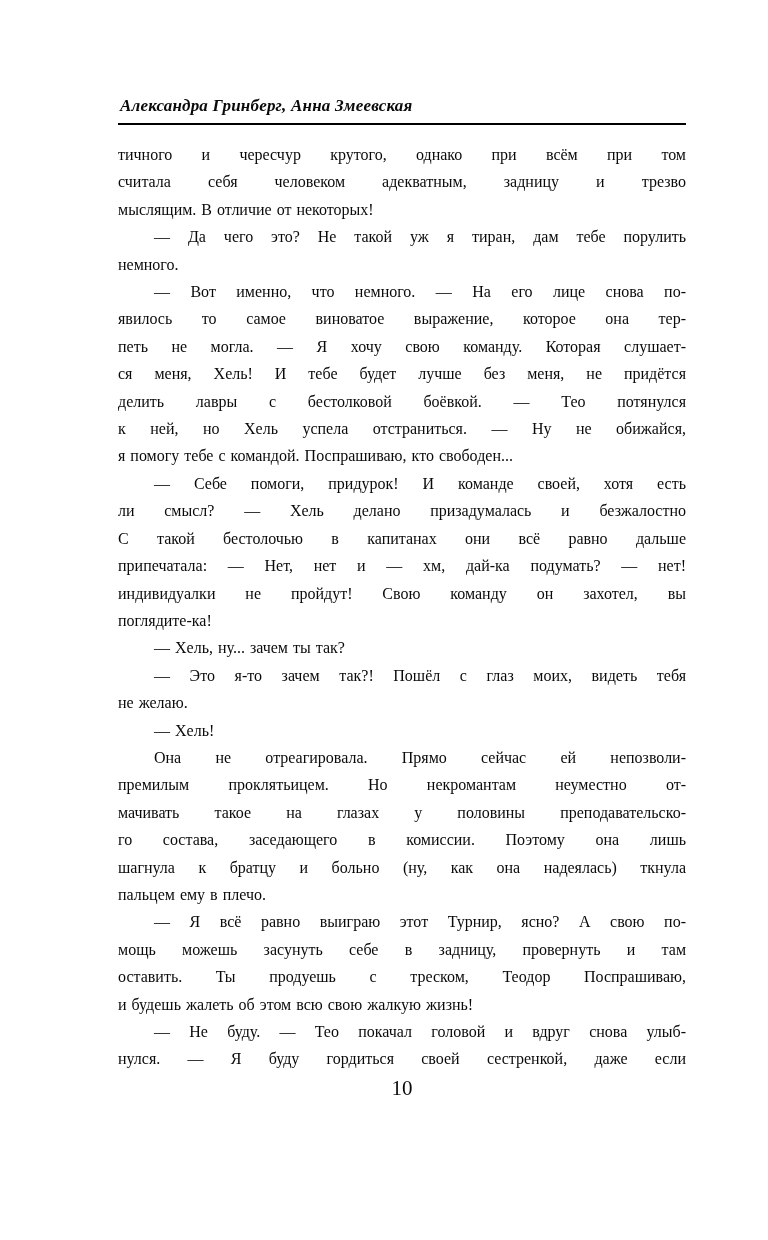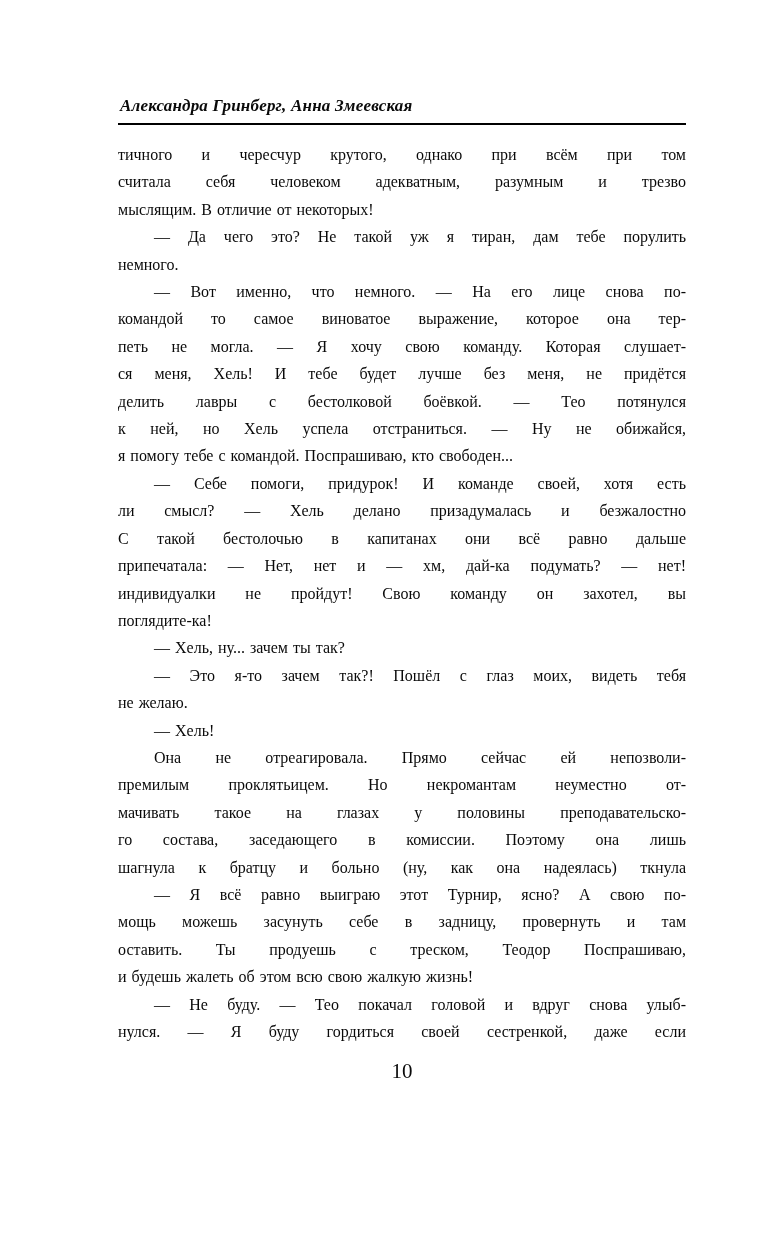--- a/index.html
+++ b/index.html
@@ -44,63 +44,64 @@
     white-space: normal;
   }
   .line.indent {
     text-indent: 36px;
   }
   .line.last {
     text-align: left;
     text-align-last: left;
   }
   .page-number {
-    margin-top: 14px;
+    margin-top: 3px;
     text-align: center;
     font-size: 21px;
   }
 </style>
 </head>
 <body>
 
 <div class="page">
 
   <div>
     <div class="header-authors">Александра Гринберг, Анна Змеевская</div>
     <div class="header-rule"></div>
   </div>
 
   <div class="body-text">
       <div class="line">тичного и чересчур крутого, однако при всём при том</div>
-      <div class="line">считала себя человеком адекватным, разумным и трезво</div>
+      <div class="line">считала себя человеком адекватным, задницу и трезво</div>
       <div class="line last">мыслящим. В отличие от некоторых!</div>
       <div class="line indent">— Да чего это? Не такой уж я тиран, дам тебе порулить</div>
       <div class="line last">немного.</div>
       <div class="line indent">— Вот именно, что немного. — На его лице снова по-</div>
-      <div class="line">командой то самое виноватое выражение, которое она тер-</div>
+      <div class="line">явилось то самое виноватое выражение, которое она тер-</div>
       <div class="line">петь не могла. — Я хочу свою команду. Которая слушает-</div>
       <div class="line">ся меня, Хель! И тебе будет лучше без меня, не придётся</div>
       <div class="line">делить лавры с бестолковой боёвкой. — Тео потянулся</div>
       <div class="line">к ней, но Хель успела отстраниться. — Ну не обижайся,</div>
       <div class="line last">я помогу тебе с командой. Поспрашиваю, кто свободен...</div>
       <div class="line indent">— Себе помоги, придурок! И команде своей, хотя есть</div>
       <div class="line">ли смысл? — Хель делано призадумалась и безжалостно</div>
       <div class="line">С такой бестолочью в капитанах они всё равно дальше</div>
       <div class="line">припечатала: — Нет, нет и — хм, дай-ка подумать? — нет!</div>
       <div class="line">индивидуалки не пройдут! Свою команду он захотел, вы</div>
       <div class="line last">поглядите-ка!</div>
       <div class="line indent last">— Хель, ну... зачем ты так?</div>
       <div class="line indent">— Это я-то зачем так?! Пошёл с глаз моих, видеть тебя</div>
       <div class="line last">не желаю.</div>
       <div class="line indent last">— Хель!</div>
       <div class="line indent">Она не отреагировала. Прямо сейчас ей непозволи-</div>
       <div class="line">премилым проклятьицем. Но некромантам неуместно от-</div>
       <div class="line">мачивать такое на глазах у половины преподавательско-</div>
       <div class="line">го состава, заседающего в комиссии. Поэтому она лишь</div>
       <div class="line">шагнула к братцу и больно (ну, как она надеялась) ткнула</div>
+      <div class="line last">пальцем ему в плечо.</div>
       <div class="line indent">— Я всё равно выиграю этот Турнир, ясно? А свою по-</div>
       <div class="line">мощь можешь засунуть себе в задницу, провернуть и там</div>
       <div class="line">оставить. Ты продуешь с треском, Теодор Поспрашиваю,</div>
       <div class="line last">и будешь жалеть об этом всю свою жалкую жизнь!</div>
       <div class="line indent">— Не буду. — Тео покачал головой и вдруг снова улыб-</div>
       <div class="line">нулся. — Я буду гордиться своей сестренкой, даже если</div>
     </div>
 
   <div class="page-number">10</div>
 

